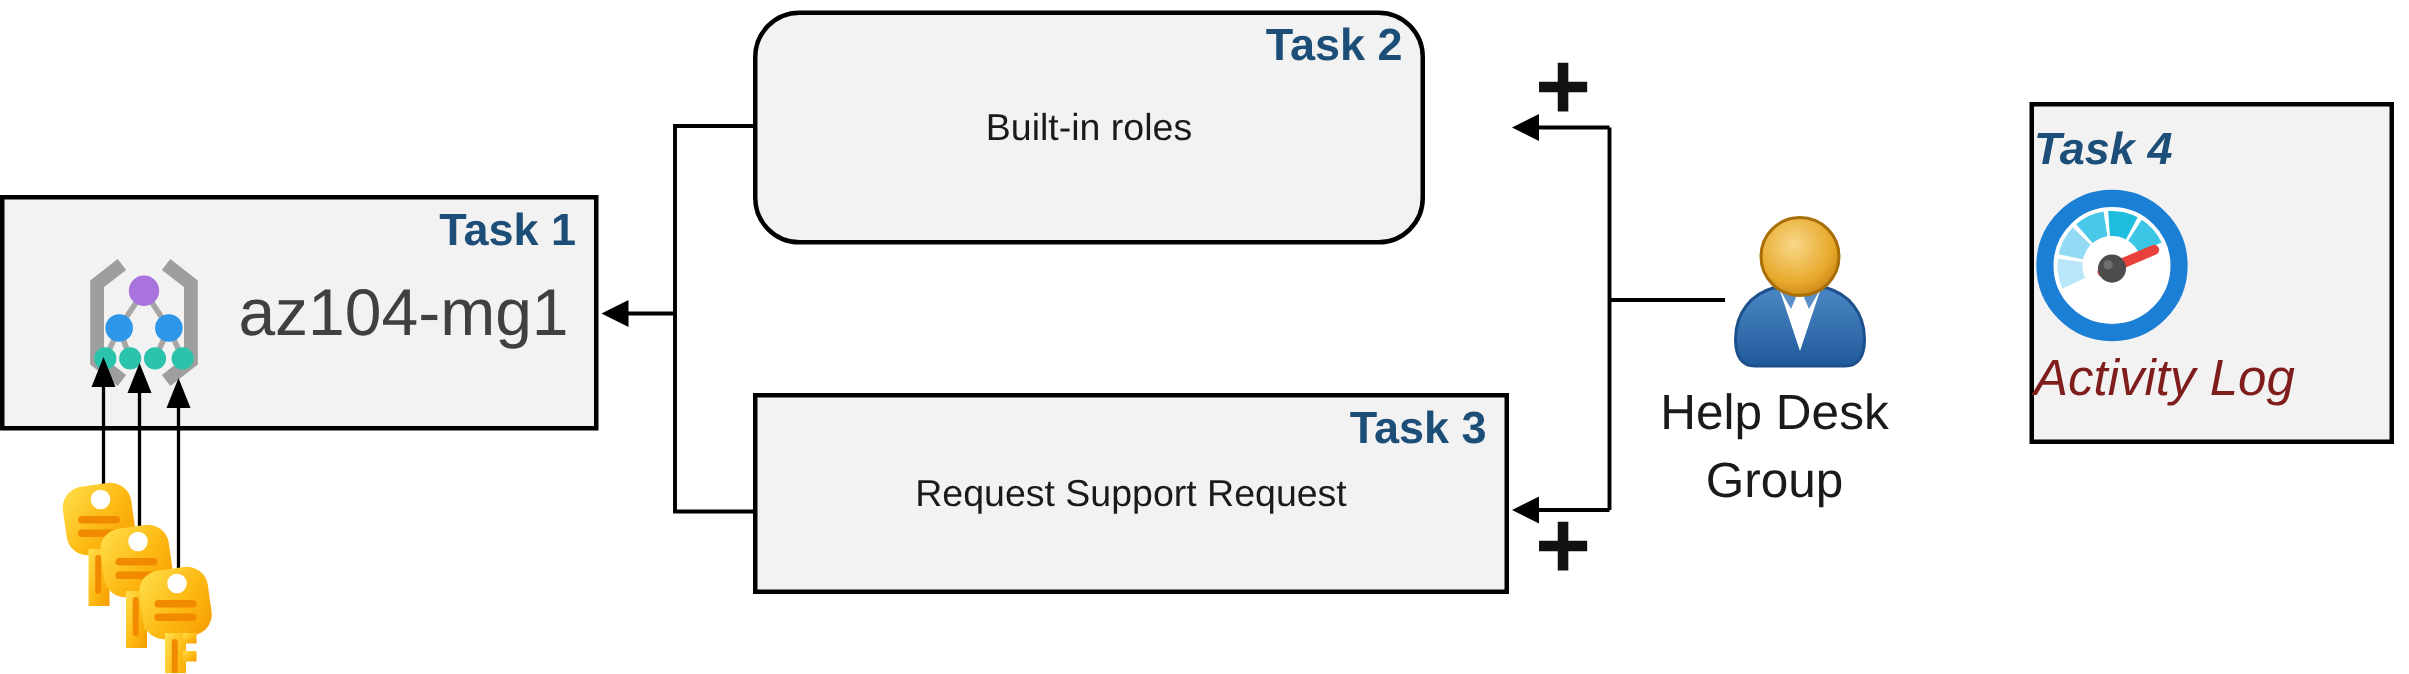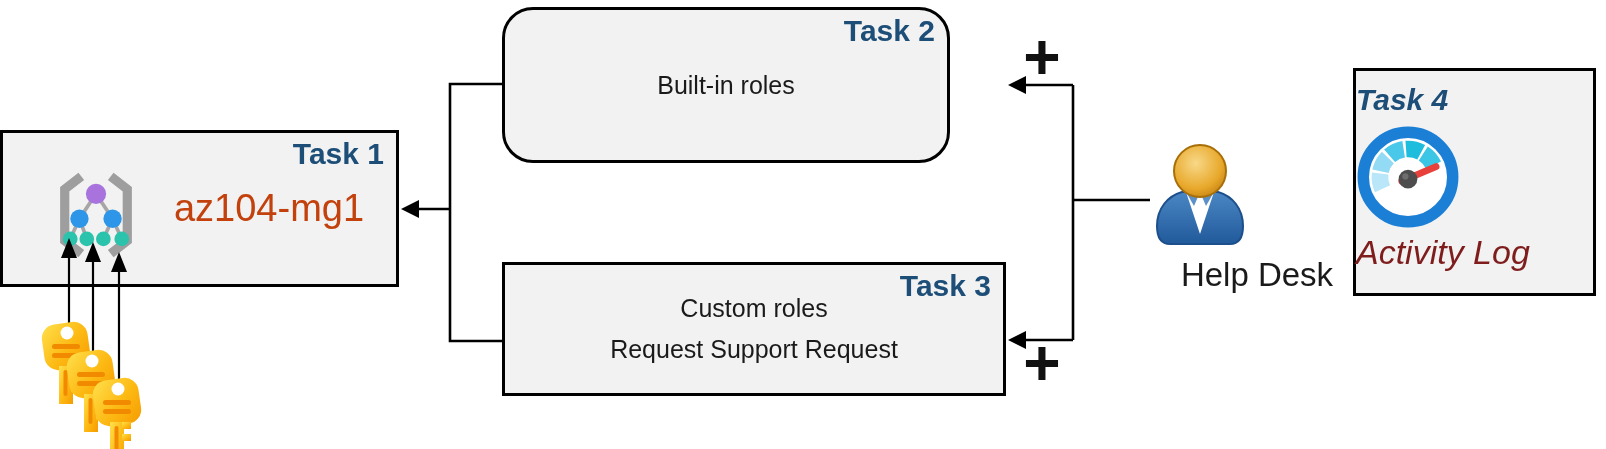--- a/index.html
+++ b/index.html
@@ -22,21 +22,21 @@
   .task4 { left: 1353px; top: 68px; width: 243px; height: 228px; }
 
   .box-text {
     position: absolute; left: 0; right: 0; top: 0; bottom: 0;
     display: flex; flex-direction: column; justify-content: center; align-items: center;
     font-size: 25px; color: #1a1a1a; line-height: 41px; text-align: center;
   }
   .t1-title {
     position: absolute; left: 145px; right: 6px; top: 0; bottom: 0;
     display: flex; align-items: center; justify-content: center;
-    font-size: 38px; color: #c2410c;
+    font-size: 44px; color: #404040;
   }
   .mg-icon { position: absolute; left: 47px; top: 36px; }
 
   .task4-inner {
     position: absolute; left: 0; right: 0; top: 0; bottom: 0;
     display: flex; flex-direction: column; align-items: flex-start; font-style: italic;
   }
   .task4-badge { margin-top: 12px; font-size: 30px; font-weight: bold; color: #1d4e78; }
   .gauge-icon { margin-top: 8px; }
   .task4-label { margin-top: 4px; font-size: 34px; color: #7f1d1d; }
@@ -44,21 +44,21 @@
   .plus {
     position: absolute; width: 58px; height: 66px;
     display: flex; align-items: center; justify-content: center;
     font-size: 64px; font-weight: 900; color: #111111;
   }
   .plus-top { left: 1013px; top: 24px; }
   .plus-bottom { left: 1013px; top: 330px; }
 
   .person-icon { position: absolute; left: 1150px; top: 138px; }
   .person-label {
-    position: absolute; left: 1162px; top: 252px; width: 190px;
+    position: absolute; left: 1088px; top: 252px; width: 190px;
     text-align: center; font-size: 33px; line-height: 45px; color: #1a1a1a;
   }
   .overlay {
     position: absolute; left: 0; top: 0; width: 1606px; height: 449px;
     pointer-events: none;
   }
 </style>
 </head>
 <body>
 
@@ -91,21 +91,20 @@
   <div class="box task2">
     <span class="badge">Task 2</span>
     <div class="box-text">
       <div>Built-in roles</div>
     </div>
   </div>
 
   <div class="box task3">
     <span class="badge">Task 3</span>
     <div class="box-text">
-      <div>Custom roles</div>
       <div>Request Support Request</div>
     </div>
   </div>
 
   <div class="box task4">
     <div class="task4-inner">
       <div class="task4-badge">Task 4</div>
       <svg class="gauge-icon" width="104" height="104" viewBox="0 0 100 100">
         <circle cx="50" cy="50" r="43" fill="#ffffff" stroke="#1b7fd6" stroke-width="11"></circle>
         <g fill="none" stroke-width="16">
@@ -136,20 +135,21 @@
       </radialGradient>
     </defs>
     <path d="M20,106 C10,106 7,98 7,88 C7,70 18,58 32,54 L68,54 C82,58 93,70 93,88 C93,98 90,106 80,106 Z" fill="url(#bodyGrad)" stroke="#1c4f8b" stroke-width="2"></path>
     <path d="M36,54 L50,96 L64,54 Z" fill="#ffffff"></path>
     <path d="M36,54 L44,68 L50,54 Z" fill="#5c90c8"></path>
     <path d="M64,54 L56,68 L50,54 Z" fill="#5c90c8"></path>
     <circle cx="50" cy="33" r="26" fill="url(#headGrad)" stroke="#a86e08" stroke-width="2"></circle>
   </svg>
   <div class="person-label">
     <div>Help Desk</div>
+    <div>Group</div>
   </div>
 
   <div class="plus plus-top">+</div>
   <div class="plus plus-bottom">+</div>
 
   <svg class="overlay" width="1606" height="449" viewBox="0 0 1606 449">
     <defs>
       <linearGradient id="goldGrad" x1="0" y1="0" x2="1" y2="1">
         <stop offset="0" stop-color="#ffe04d"></stop>
           <stop offset="0.55" stop-color="#fdb913"></stop>

